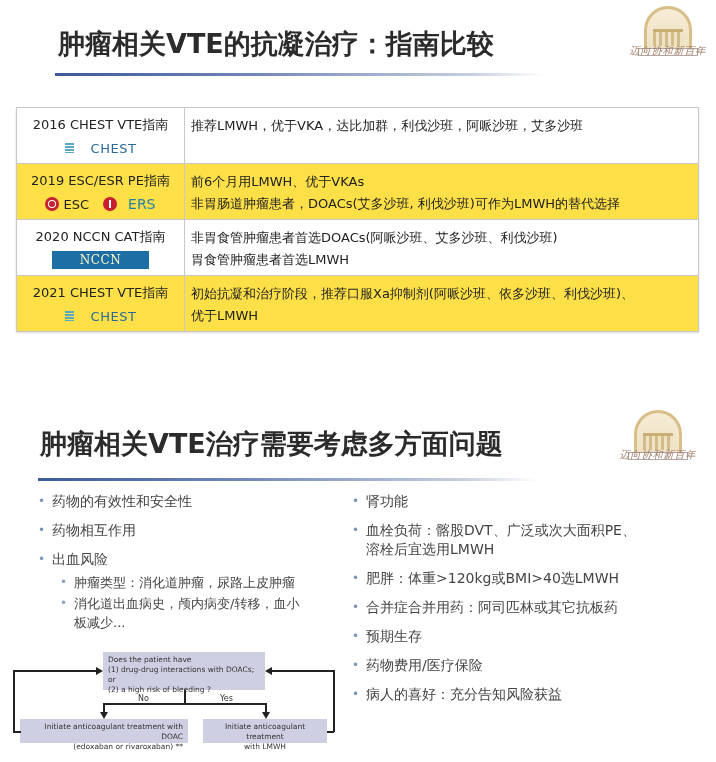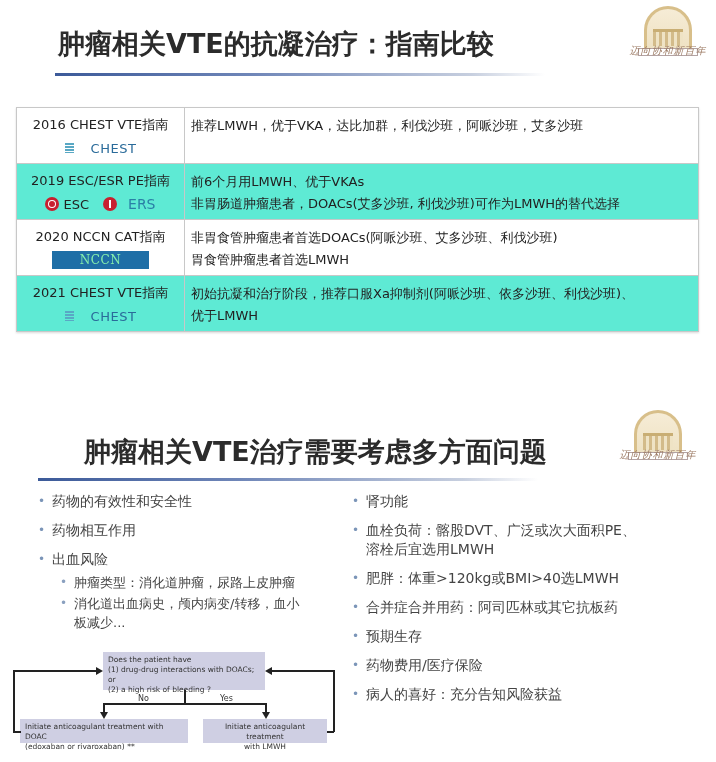--- a/index.html
+++ b/index.html
@@ -8,21 +8,21 @@
 
     .slide { position: absolute; left: 0; width: 716px; }
     .slide1 { top: 0; height: 370px; }
     .slide2 { top: 390px; height: 372px; }
 
     .title {
       position: absolute; font-size: 27px; color: #2b2b2b; letter-spacing: 0px;
       font-family: "DejaVu Sans", sans-serif; white-space: nowrap;
     }
     .slide1 .title { left: 58px; top: 26px; }
-    .slide2 .title { left: 40px; top: 44px; margin-left: 44px; }
+    .slide2 .title { left: 40px; top: 36px; }
 
     .title-rule {
       position: absolute; height: 3px;
       background: linear-gradient(to right, #3c5a99 0%, #6f86b8 40%, #c7cfdf 85%, rgba(255,255,255,0) 100%);
     }
     .slide1 .title-rule { left: 55px; top: 73px; width: 490px; }
     .slide2 .title-rule { left: 38px; top: 88px; width: 500px; }
 
     .logo { position: absolute; width: 80px; height: 78px; }
     .slide1 .logo { left: 628px; top: 6px; }
@@ -46,52 +46,52 @@
       font-size: 10px; color: #9c7a63; font-family: "DejaVu Serif", serif; font-style: italic; letter-spacing: 1px;
     }
 
     
     .guide-table {
       position: absolute; left: 16px; top: 107px; width: 683px;
       border-collapse: collapse; font-size: 13px; color: #222;
       box-shadow: 0 1px 2px rgba(0,0,0,0.15);
     }
     .guide-table td { border: 1px solid #c8c8c8; vertical-align: top; }
-    .guide-table tr.alt td { background: #5eead4; }
+    .guide-table tr.alt td { background: #fde047; }
     .guide-table tr.plain td { background: #ffffff; }
     .guide-table td.name { width: 168px; text-align: center; padding: 7px 4px 4px 4px; }
     .guide-table td.desc { padding: 7px 6px 0 6px; line-height: 22px; }
     .name-label { display: block; line-height: 20px; white-space: nowrap; }
     .org-logos { display: flex; justify-content: center; align-items: center; gap: 14px; margin-top: 2px; height: 22px; }
     .chest-logo { font-size: 13px; color: #2a6b9a; letter-spacing: 0.5px; display: inline-flex; align-items: center; gap: 17px; }
     .chest-mark { width: 9px; height: 10px; display: inline-block;
       background: repeating-linear-gradient(to bottom, #59a8c4 0 2px, transparent 2px 3px); }
     .esc-logo { display: inline-flex; align-items: center; gap: 4px; font-size: 13px; color: #222; }
     .esc-mark { width: 14px; height: 14px; border-radius: 50%; background: #c8202f; position: relative; }
     .esc-mark::after { content: ""; position: absolute; left: 3px; top: 3px; width: 8px; height: 8px; border-radius: 50%; background: #fff; }
     .esc-mark::before { content: ""; position: absolute; left: 4px; top: 4px; width: 6px; height: 6px; border-radius: 50%; background: #c8202f; z-index: 1; }
     .ers-logo { display: inline-flex; align-items: center; gap: 11px; font-size: 14px; color: #2a7fa6; }
     .ers-mark { width: 14px; height: 14px; border-radius: 50%; background: #c8202f; position: relative; }
     .ers-mark::after { content: ""; position: absolute; left: 6px; top: 3px; width: 2px; height: 8px; background: #fff; }
-    .nccn-logo { background: #1e6ea6; color: #86efac; font-family: "DejaVu Serif", serif; font-size: 12px; padding: 2px 28px; letter-spacing: 0.5px; }
+    .nccn-logo { background: #1e6ea6; color: #fef9c3; font-family: "DejaVu Serif", serif; font-size: 12px; padding: 2px 28px; letter-spacing: 0.5px; }
 
     
     .bullets { position: absolute; list-style: none; font-size: 14px; color: #444; }
     .bullets.left { left: 38px; top: 102px; width: 300px; }
     .bullets.right { left: 352px; top: 102px; width: 340px; }
     .bullets li { position: relative; padding-left: 14px; line-height: 19px; margin-bottom: 10px; }
     .bullets li::before { content: "•"; position: absolute; left: 0; top: 0; color: #7b95b8; font-size: 12px; }
     .bullets li.sub { margin-left: 22px; font-size: 13px; margin-bottom: 2px; line-height: 19px; }
     .bullets li.sub::before { color: #8aa0bf; }
 
     
     .flow { position: absolute; left: 0; top: 250px; width: 340px; height: 120px; font-size: 7.5px; color: #333; }
     .fbox { position: absolute; background: #cfcfe3; padding: 3px 5px; line-height: 10px; }
     .fbox.q { left: 103px; top: 12px; width: 162px; height: 38px; }
-    .fbox.doac { left: 20px; top: 79px; width: 168px; height: 24px; text-align: left; }
+    .fbox.doac { left: 20px; top: 79px; width: 168px; height: 24px; text-align: right; }
     .fbox.lmwh { left: 203px; top: 79px; width: 124px; height: 24px; text-align: center; }
     .fline { position: absolute; background: #222; }
     .flabel { position: absolute; font-size: 8px; color: #333; }
     .arrow-r { position: absolute; width: 0; height: 0; border-top: 4px solid transparent; border-bottom: 4px solid transparent; border-left: 7px solid #222; }
     .arrow-l { position: absolute; width: 0; height: 0; border-top: 4px solid transparent; border-bottom: 4px solid transparent; border-right: 7px solid #222; }
     .arrow-d { position: absolute; width: 0; height: 0; border-left: 4px solid transparent; border-right: 4px solid transparent; border-top: 7px solid #222; }
   </style>
 </head>
 <body>
 

